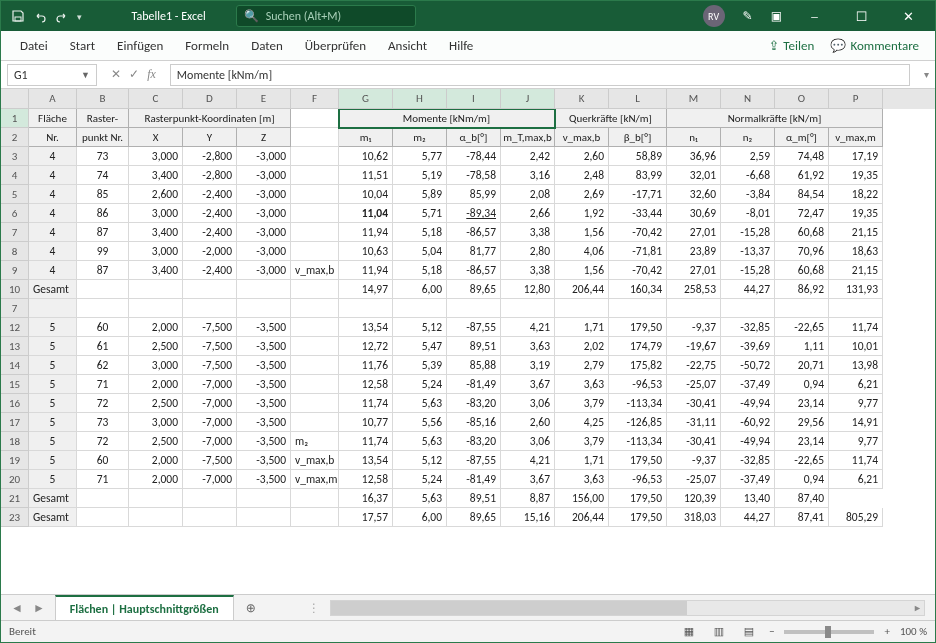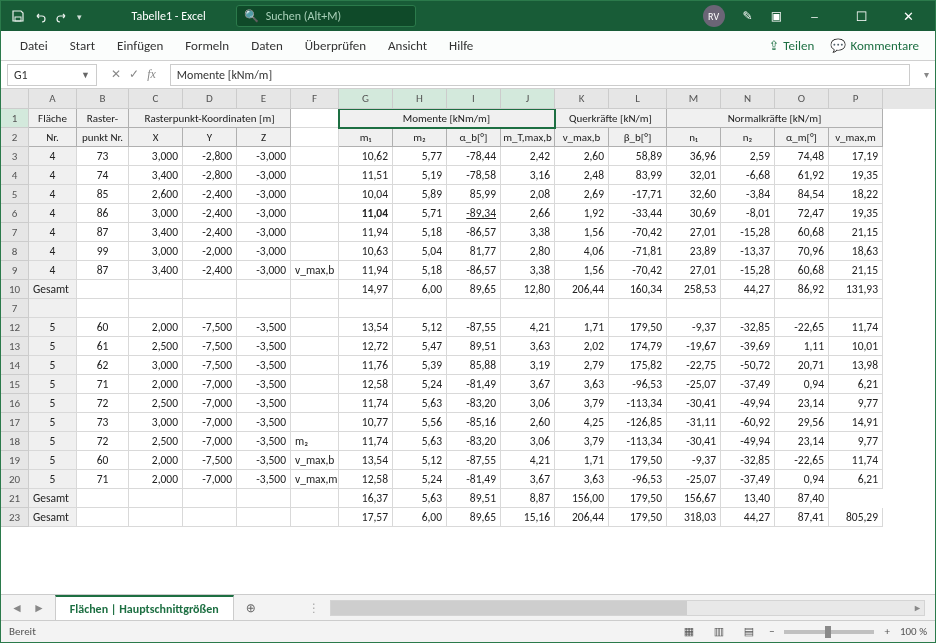--- a/index.html
+++ b/index.html
@@ -527,21 +527,21 @@
           <div class="cell num" style="width: 54px;"></div>
           <div class="cell num" style="width: 54px;"></div>
           <div class="cell num" style="width: 54px;"></div>
           <div class="cell " style="width: 48px;"></div>
           <div class="cell num" style="width: 54px;">16,37</div>
           <div class="cell num" style="width: 54px;">5,63</div>
           <div class="cell num" style="width: 54px;">89,51</div>
           <div class="cell num" style="width: 54px;">8,87</div>
           <div class="cell num" style="width: 54px;">156,00</div>
           <div class="cell num" style="width: 58px;">179,50</div>
-          <div class="cell num" style="width: 54px;">156,67</div>
+          <div class="cell num" style="width: 54px;">120,39</div>
           <div class="cell num" style="width: 54px;">13,40</div>
           <div class="cell num" style="width: 54px;">87,40</div>
           <div class="cell num" style="width: 54px; margin-top: 48px;">180,67</div>
         </div>
         <div class="row">
           <div class="rowhead">23</div>
           <div class="cell gcol" style="width: 48px;">Gesamt</div>
           <div class="cell ctr" style="width: 52px;"></div>
           <div class="cell num" style="width: 54px;"></div>
           <div class="cell num" style="width: 54px;"></div>

